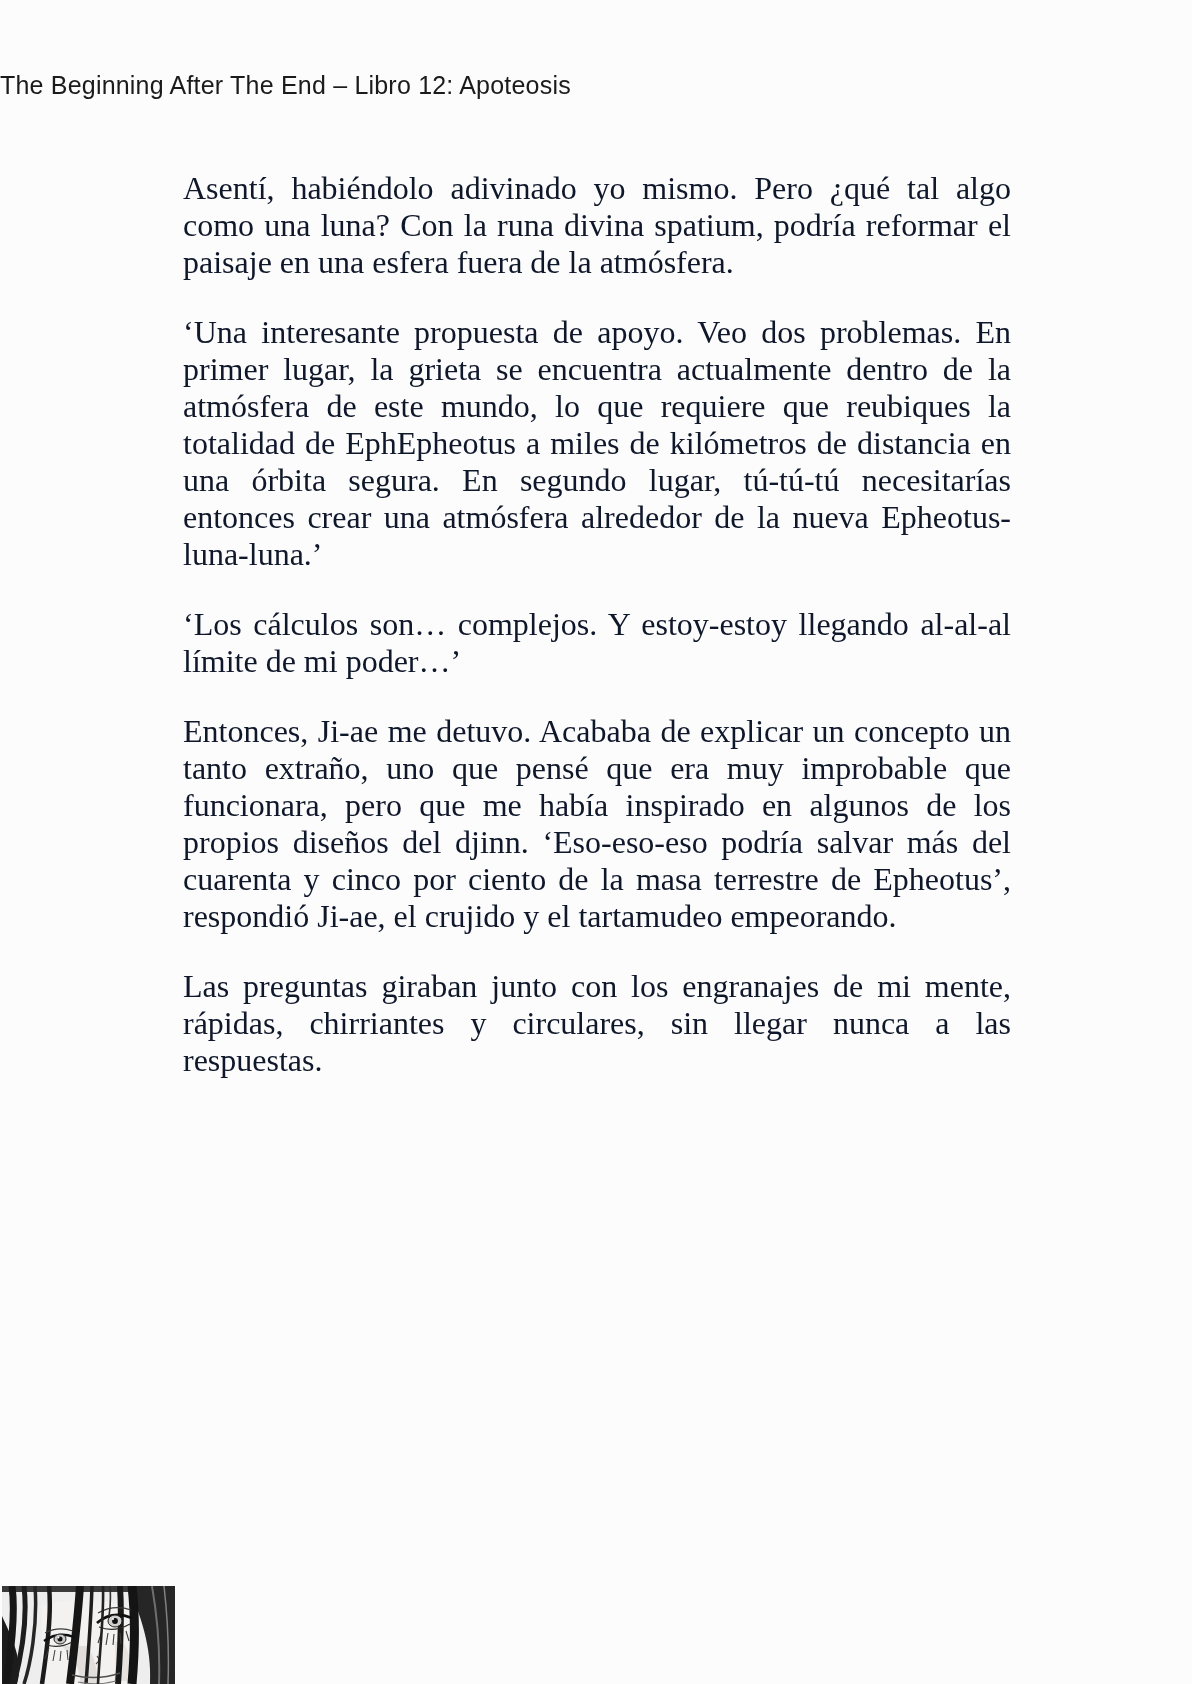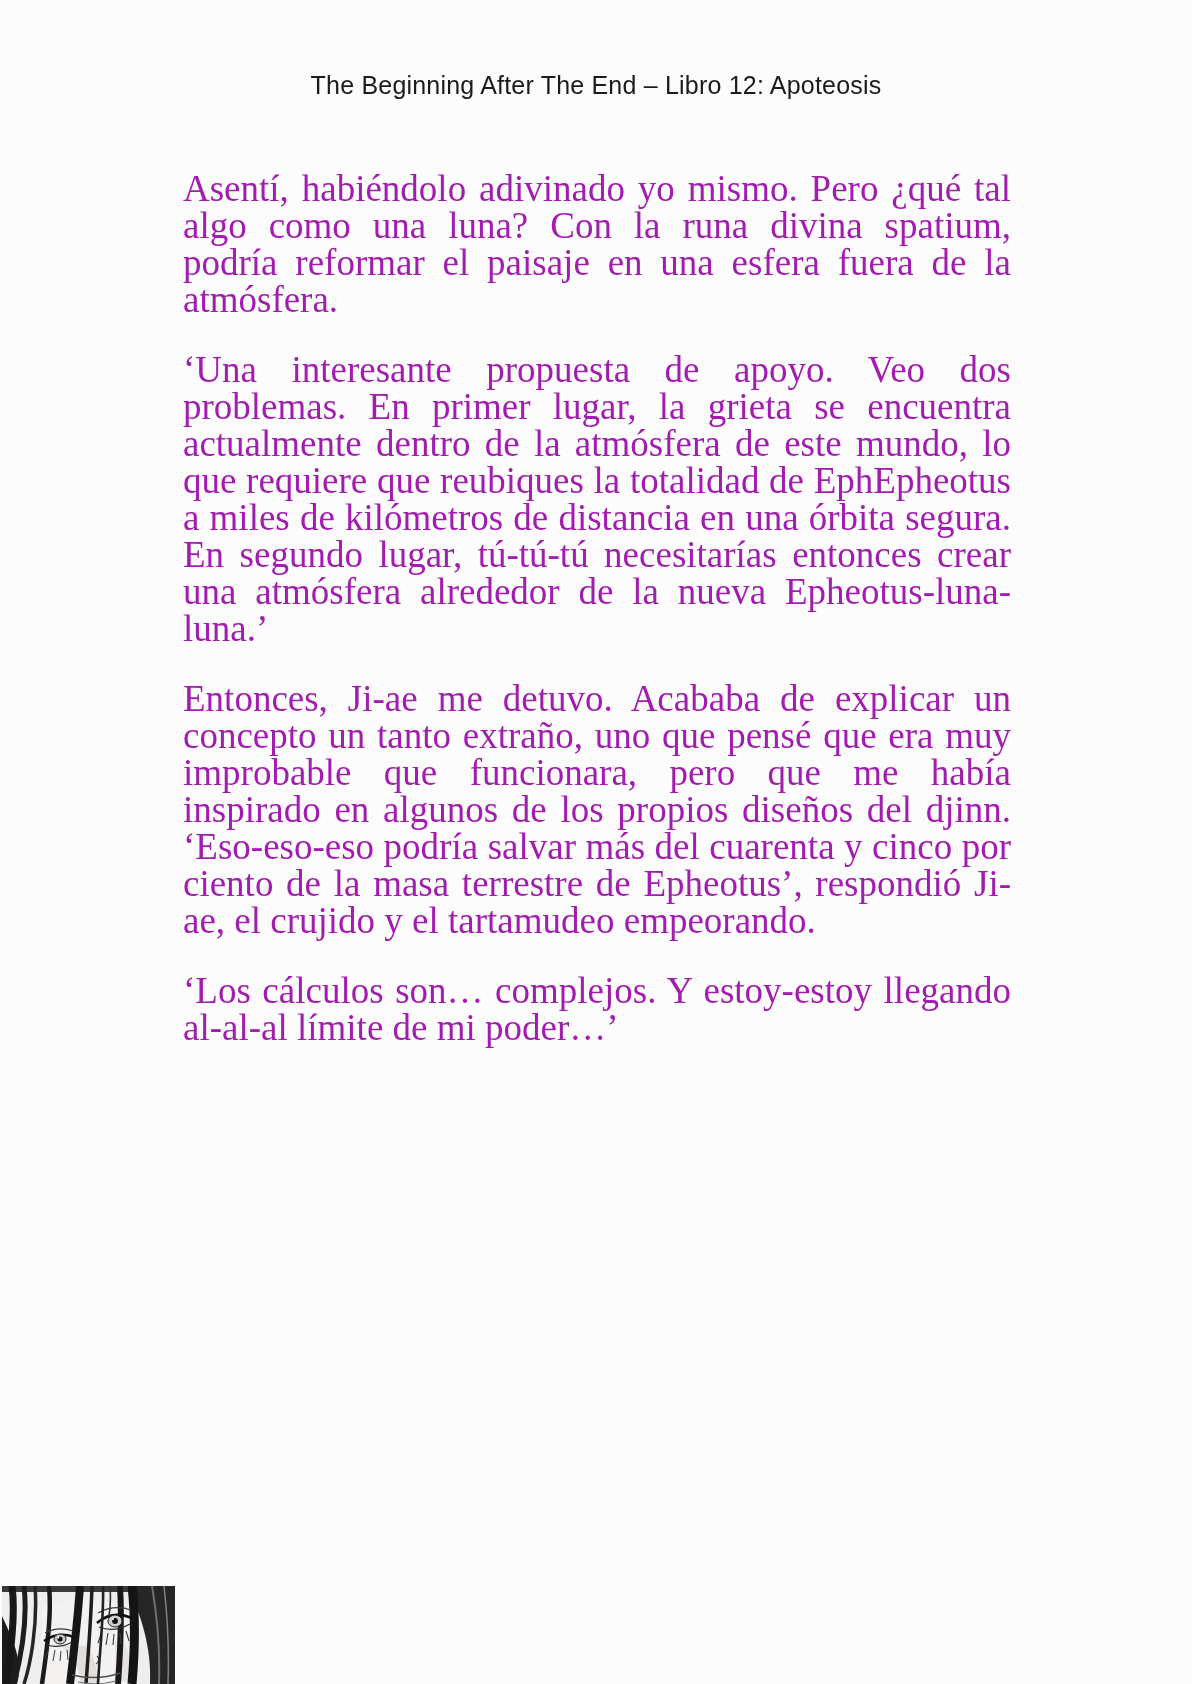--- a/index.html
+++ b/index.html
@@ -12,37 +12,36 @@
     width: 1192px;
     height: 1684px;
     background: #fcfcfc;
     overflow: hidden;
   }
   .title-block {
     position: absolute;
     top: 68px;
     left: 0;
     right: 0;
-    text-align: center;
     font-family: "Liberation Sans", sans-serif;
     font-size: 25px;
     line-height: 34px;
     color: #1b1b1b;
     letter-spacing: 0.2px;
   }
   .content {
     position: absolute;
     top: 170px;
     left: 183px;
     width: 828px;
     font-family: "Liberation Serif", serif;
-    font-size: 37px;
+    font-size: 32px;
     line-height: 37px;
     text-align: justify;
-    color: #a21caf;
+    color: #0f172a;
   }
   .content p {
     margin: 0 0 33px 0;
   }
   .content p:last-child { margin-bottom: 0; }
   .footer-illustration {
     position: absolute;
     left: 2px;
     top: 1586px;
     width: 173px;
@@ -57,22 +56,23 @@
 
 <div class="page">
 
   <header class="title-block">
     <div>The Beginning After The End – Libro 12: Apoteosis</div>
   </header>
 
   <main class="content">
     <p>Asentí, habiéndolo adivinado yo mismo. Pero ¿qué tal algo como una luna? Con la runa divina spatium, podría reformar el paisaje en una esfera fuera de la atmósfera.</p>
     <p>‘Una interesante propuesta de apoyo. Veo dos problemas. En primer lugar, la grieta se encuentra actualmente dentro de la atmósfera de este mundo, lo que requiere que reubiques la totalidad de EphEpheotus a miles de kilómetros de distancia en una órbita segura. En segundo lugar, tú-tú-tú necesitarías entonces crear una atmósfera alrededor de la nueva Epheotus-luna-luna.’</p>
+    <p>‘Los cálculos son… complejos. Y estoy-estoy llegando al-al-al límite de mi poder…’</p>
     <p>Entonces, Ji-ae me detuvo. Acababa de explicar un concepto un tanto extraño, uno que pensé que era muy improbable que funcionara, pero que me había inspirado en algunos de los propios diseños del djinn. ‘Eso-eso-eso podría salvar más del cuarenta y cinco por ciento de la masa terrestre de Epheotus’, respondió Ji-ae, el crujido y el tartamudeo empeorando.</p>
-    <p>‘Los cálculos son… complejos. Y estoy-estoy llegando al-al-al límite de mi poder…’</p>
+    <p>Las preguntas giraban junto con los engranajes de mi mente, rápidas, chirriantes y circulares, sin llegar nunca a las respuestas.</p>
   </main>
 
   <figure class="footer-illustration">
     <svg width="173" height="98" viewBox="0 0 173 98" xmlns="http://www.w3.org/2000/svg">
 
       <rect x="0" y="0" width="173" height="98" fill="#efeeee"></rect>
 
       <path d="M40,20 C70,10 110,12 130,25 L130,98 L40,98 Z" fill="#f3f2f1"></path>
       <path d="M60,60 C70,70 80,85 78,98 L95,98 C96,84 92,70 86,60 Z" fill="#e2dedc"></path>
       <path d="M120,55 C128,65 130,80 128,95 L112,95 C114,80 114,66 112,56 Z" fill="#e6e2e0"></path>

